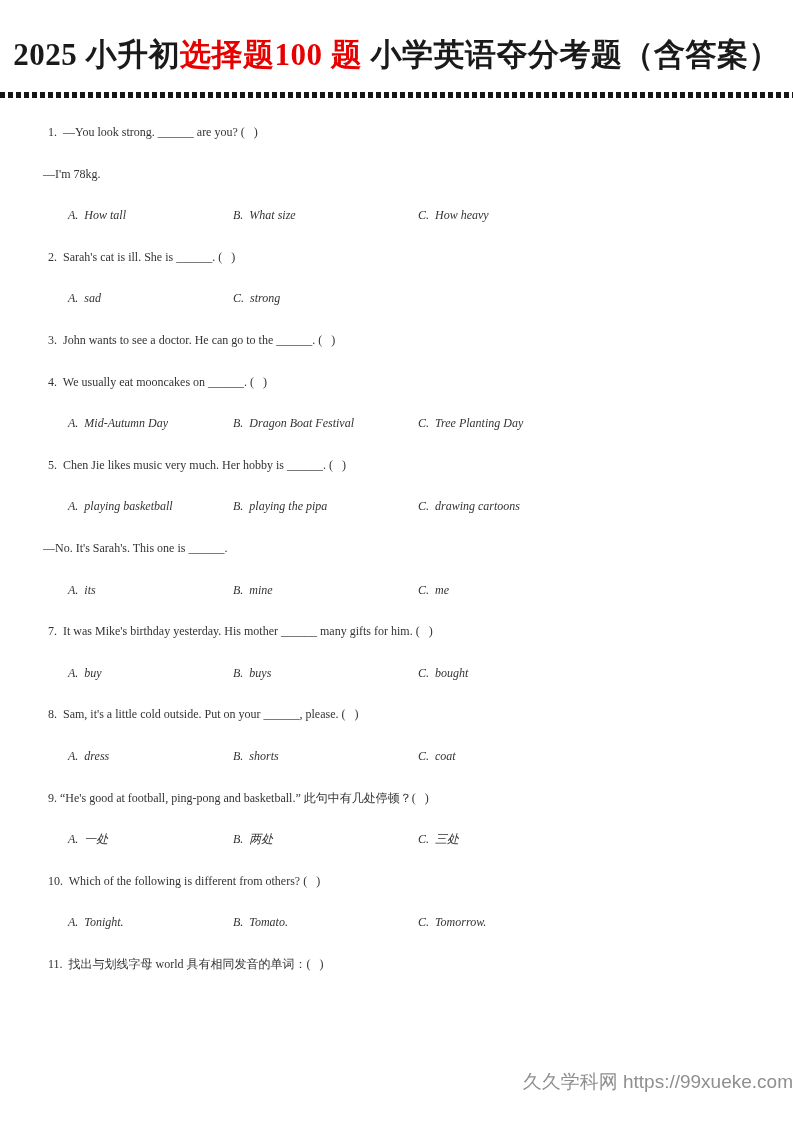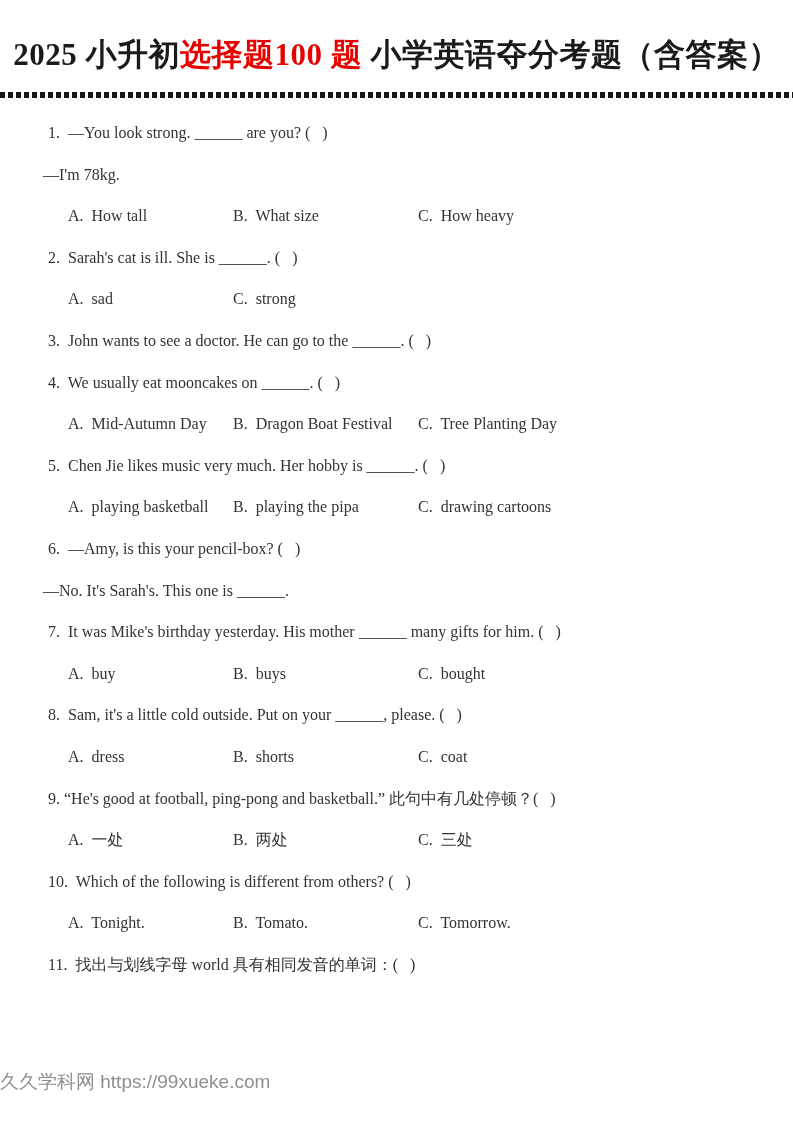--- a/index.html
+++ b/index.html
@@ -30,48 +30,49 @@
     left: 0;
     width: 793px;
     height: 6px;
     background: repeating-linear-gradient(90deg, #151515 0 5px, transparent 5px 8px);
   }
   .content {
     position: absolute;
     top: 112px;
     left: 48px;
     width: 715px;
-    font-size: 16px;
+    font-size: 12px;
     color: #333333;
   }
   .line {
     height: 41.6px;
     line-height: 41.6px;
     white-space: pre;
   }
   .dialogue { margin-left: -5px; }
   .options-row {
     display: flex;
     padding-left: 20px;
     height: 41.6px;
     line-height: 41.6px;
     white-space: pre;
+    font-style: italic;
   }
   .opt-a { width: 165px; }
   .opt-b { width: 185px; }
   .opt-c { flex: 1; }
   .u-part {
     text-underline-offset: 3px;
   }
   .footer {
     position: absolute;
     top: 1068px;
     left: 0;
     width: 793px;
-    text-align: left;
+    text-align: right;
     font-family: "Liberation Sans", "DejaVu Sans", sans-serif;
     font-size: 19px;
     color: #8f8f8f;
     line-height: 28px;
   }
 </style>
 </head>
 <body>
 
 <div class="page">
@@ -105,22 +106,26 @@
       <span class="opt-c">C.  Tree Planting Day</span>
     </div>
 
     <div class="line">5.  Chen Jie likes music very much. Her hobby is ______. (   )</div>
     <div class="options-row">
       <span class="opt-a">A.  playing basketball</span>
       <span class="opt-b">B.  playing the pipa</span>
       <span class="opt-c">C.  drawing cartoons</span>
     </div>
 
-    <div class="line">6.  —Amy, is this your pencil-box? (   )</div>
     <div class="line dialogue">—No. It's Sarah's. This one is ______.</div>
+    <div class="options-row">
+      <span class="opt-a">A.  its</span>
+      <span class="opt-b">B.  mine</span>
+      <span class="opt-c">C.  me</span>
+    </div>
 
     <div class="line">7.  It was Mike's birthday yesterday. His mother ______ many gifts for him. (   )</div>
     <div class="options-row">
       <span class="opt-a">A.  buy</span>
       <span class="opt-b">B.  buys</span>
       <span class="opt-c">C.  bought</span>
     </div>
 
     <div class="line">8.  Sam, it's a little cold outside. Put on your ______, please. (   )</div>
     <div class="options-row">

